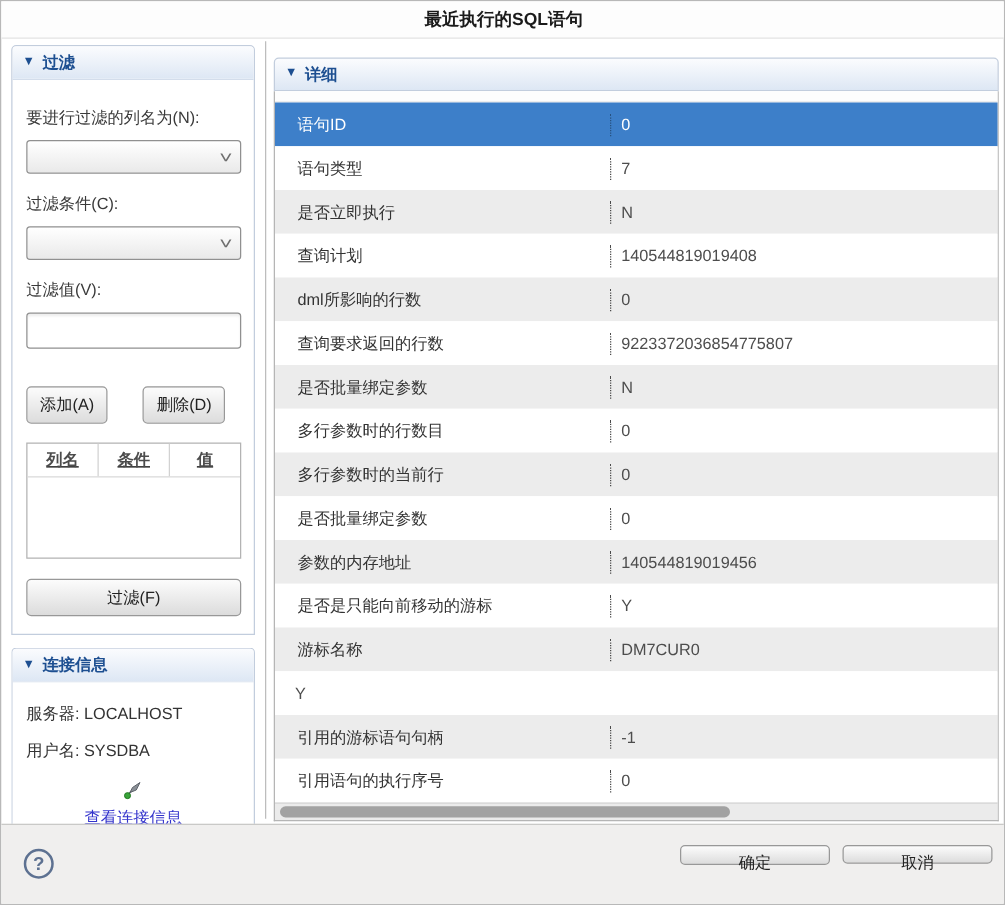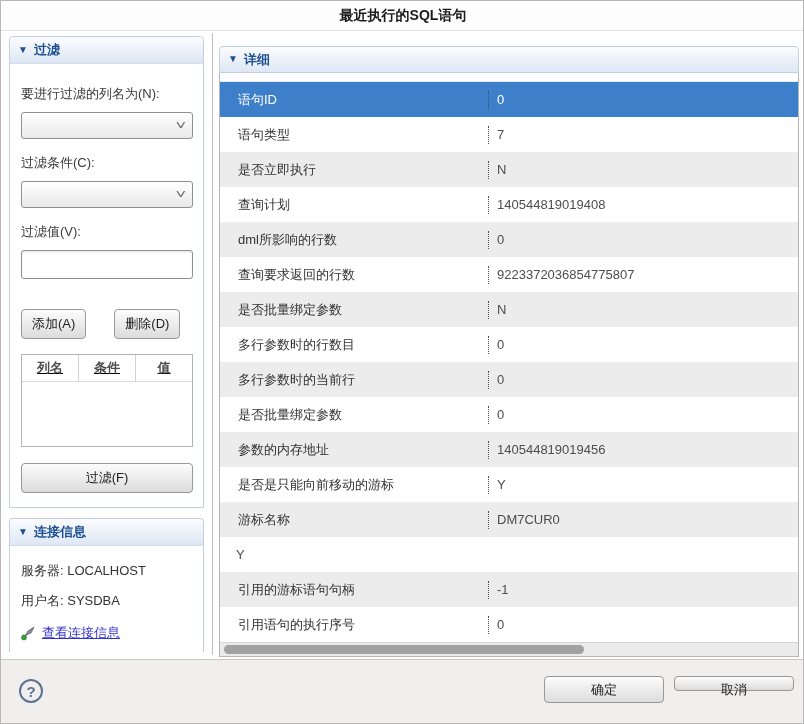--- a/index.html
+++ b/index.html
@@ -40,21 +40,21 @@
   .mini-table{margin-top:15px;width:172px;border:1px solid #b3b3b3;background:#fff;}
   .mini-head{display:flex;height:27px;border-bottom:1px solid #d9d9d9;text-decoration:underline;}
   .mini-head .mh{flex:1;display:flex;align-items:center;justify-content:center;font-size:13px;font-weight:bold;color:#4c4c4c;border-right:1px solid #d2d2d2;}
   .mini-head .mh:last-child{border-right:none;}
   .mini-body{height:64px;}
   .filter-btn{margin-top:16px;width:172px;height:30px;}
 
   .conn-panel{margin-top:10px;border-bottom:none;}
   .conn-body{padding:4px 11px 10px 11px;}
   .conn-line{font-size:13px;color:#333;margin-top:12px;}
-  .conn-link-row{display:flex;align-items:center;gap:5px;margin-top:14px;}
+  .conn-link-row{display:flex;align-items:center;gap:5px;margin-top:14px;flex-direction:column;}
   .conn-link{font-size:13px;color:var(--link);text-decoration:underline;cursor:pointer;}
 
   
   .sash{position:absolute;left:211px;top:32px;width:1px;height:622px;background:#bdbdbd;cursor:col-resize;}
 
   
   .right-col{position:absolute;left:218px;top:45px;width:580px;}
   .detail-table{border:1px solid #b5b5b5;border-top:none;background:#fff;}
   .col-strip{height:9px;background:#fdfdfd;border-bottom:1px solid #e8e8e8;}
   .drow{display:flex;height:35px;align-items:center;background:#fff;padding-left:8px;}
@@ -65,21 +65,21 @@
   .dvalue{flex:1;display:flex;align-items:center;padding-left:8px;font-size:13px;color:#4d4d4d;white-space:nowrap;overflow:hidden;}
   .drow.sel .dlabel,.drow.sel .dvalue{color:#ffffff;}
   .drow.sel .dlabel{border-right-color:#27517f;}
   .hscroll{height:14px;background:#ebebeb;border-top:1px solid #d5d5d5;position:relative;}
   .hthumb{position:absolute;left:4px;top:2px;height:9px;width:360px;background:#a2a2a2;border-radius:5px;}
 
   
   .footer{position:absolute;left:0;bottom:0;width:804px;height:64px;background:#f0efee;border-top:1px solid #c9c9c7;}
   .help-circle{position:absolute;left:18px;top:19px;width:24px;height:24px;border:2px solid #5d7191;border-radius:50%;
     display:flex;align-items:center;justify-content:center;font-size:15px;font-weight:bold;color:#5d7191;cursor:pointer;background:transparent;}
-  .ok-btn{position:absolute;right:141px;top:16px;width:120px;height:27px;}
+  .ok-btn{position:absolute;right:141px;top:16px;width:120px;height:16px;}
   .cancel-btn{position:absolute;right:11px;top:16px;width:120px;height:15px;}
 </style>
 </head>
 <body>
 
 <div class="dialog">
 
   <div class="titlebar">最近执行的SQL语句</div>
 
   <div class="left-col">

